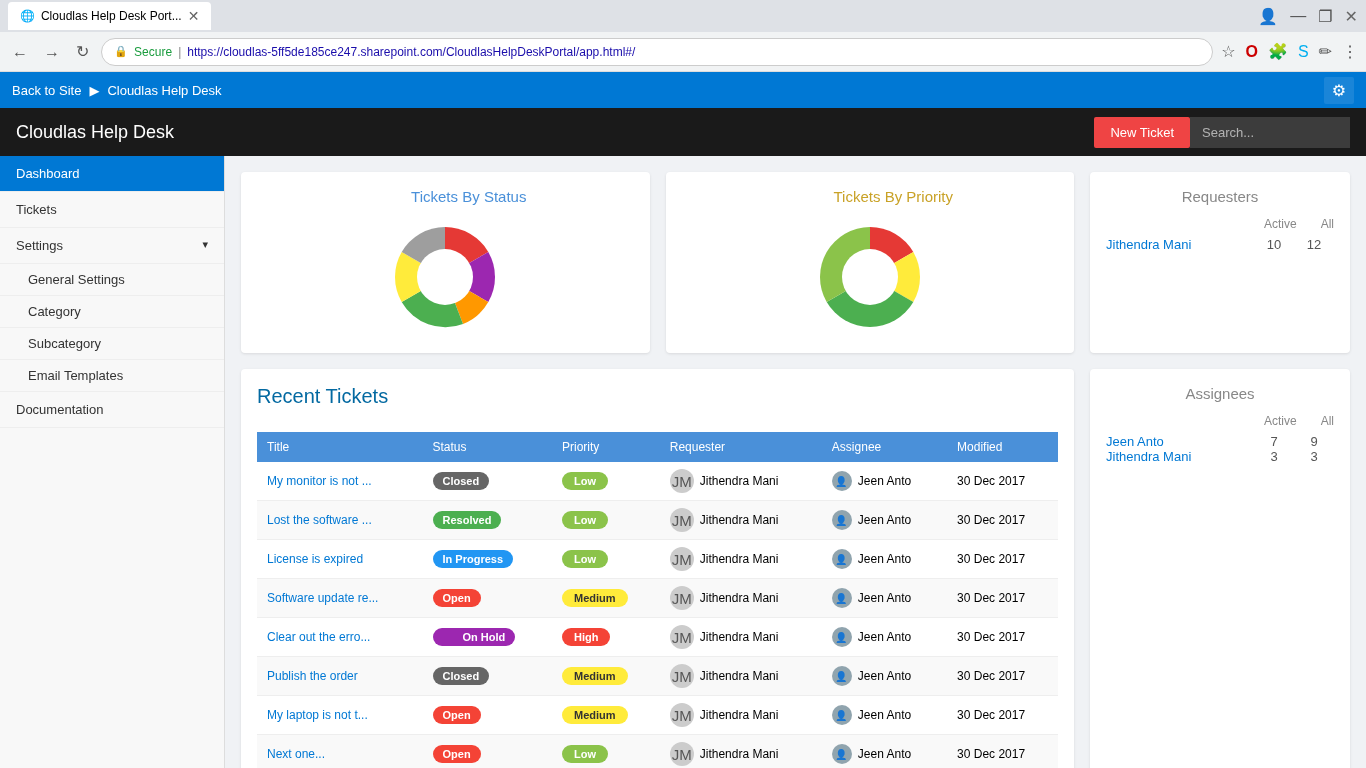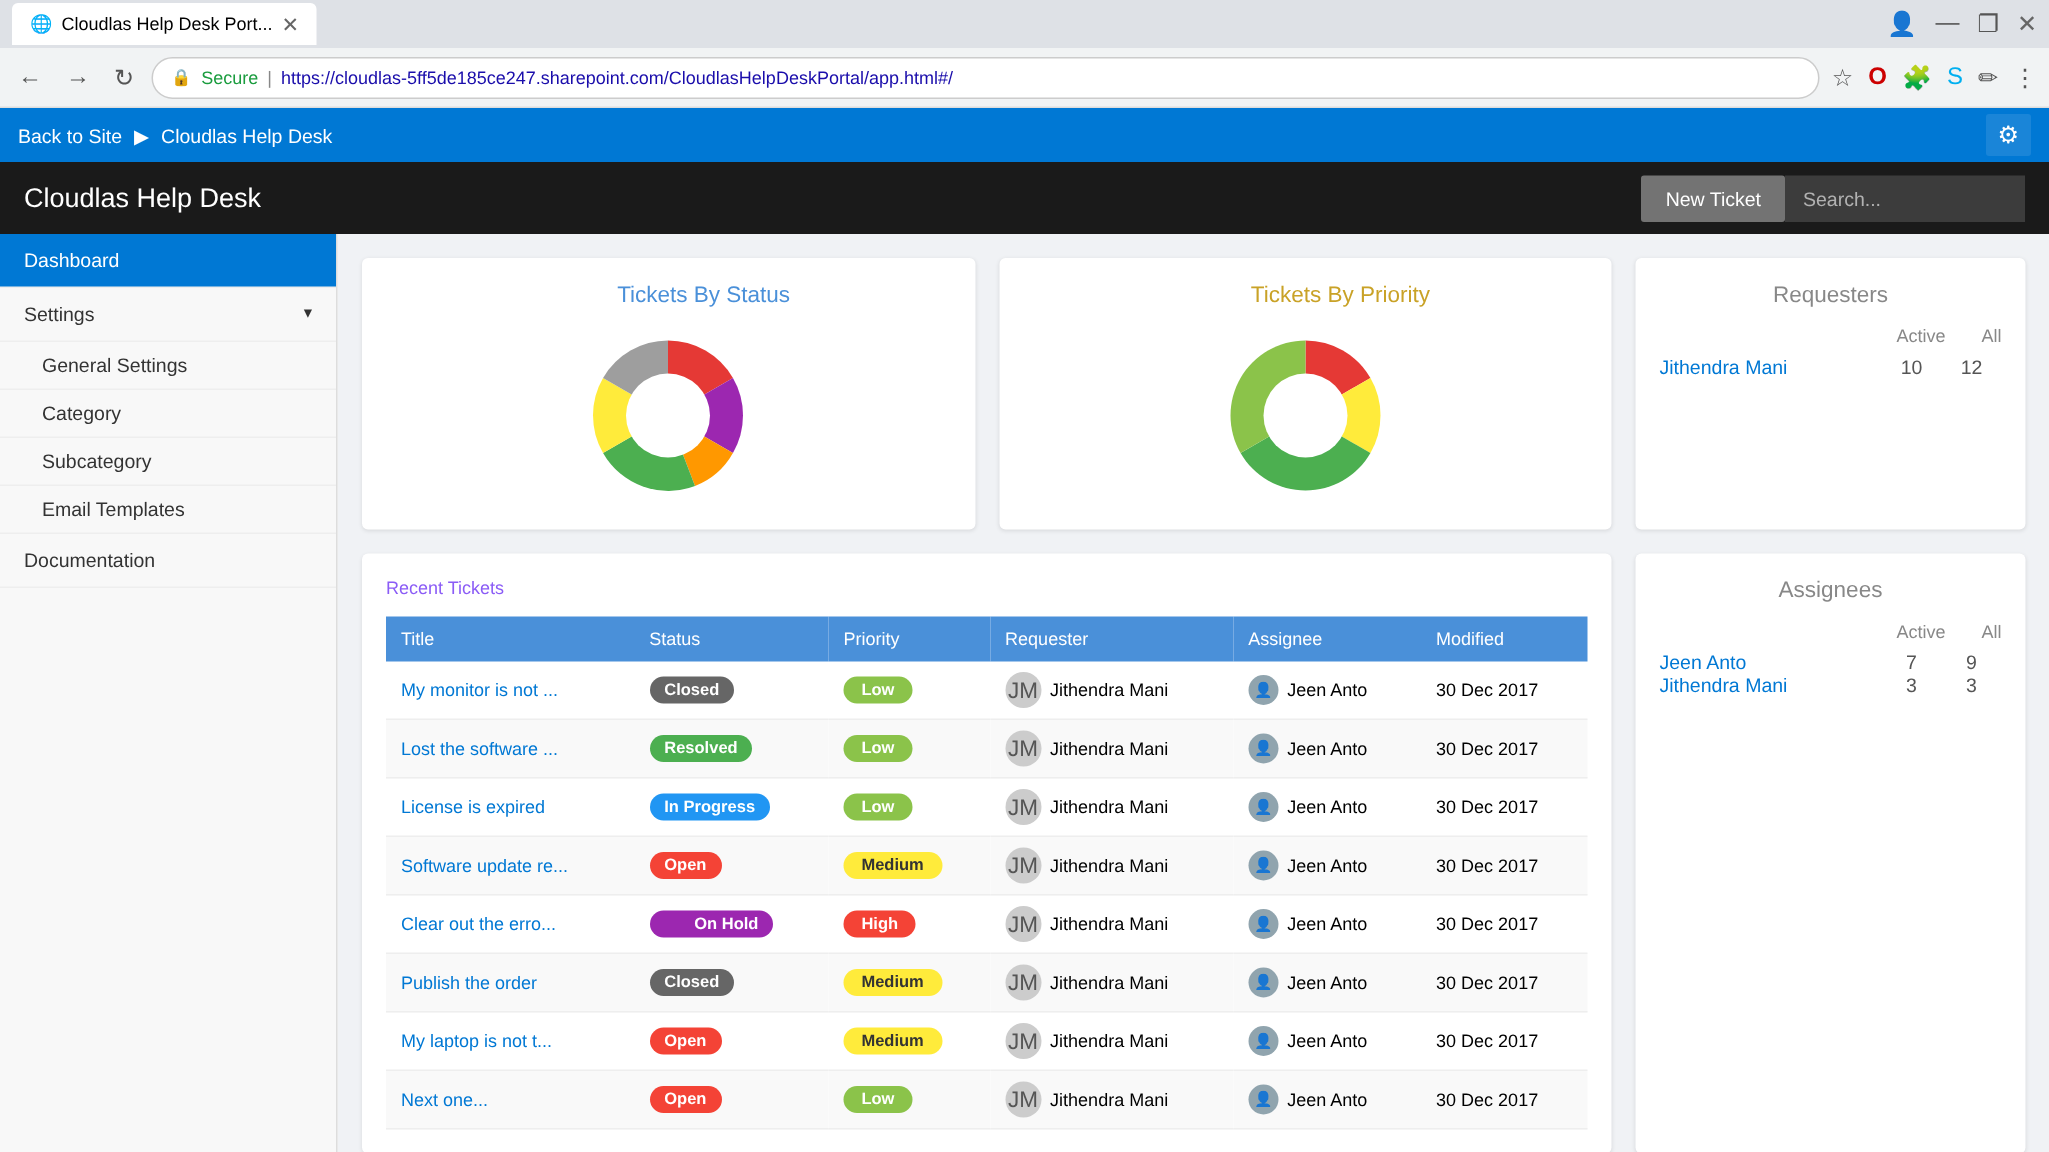--- a/index.html
+++ b/index.html
@@ -22,21 +22,21 @@
     .url-text { color: #1a0dab; font-size: 12px; }
     .toolbar-icons { display: flex; gap: 10px; align-items: center; color: #555; font-size: 16px; }
 
     
     .sharepoint-bar { background: #0078d4; color: white; height: 36px; display: flex; align-items: center; padding: 0 12px; gap: 8px; }
     .sp-gear { margin-left: auto; background: rgba(255,255,255,0.1); border: none; color: white; padding: 4px 8px; cursor: pointer; border-radius: 2px; font-size: 16px; }
 
     
     .app-header { background: #1a1a1a; color: white; height: 48px; display: flex; align-items: center; padding: 0 16px; }
     .app-title { font-size: 18px; font-weight: 300; flex: 1; }
-    .new-ticket-btn { background: #737373; color: white; border: none; padding: 8px 16px; font-size: 13px; cursor: pointer; border-radius: 2px; }
+    .new-ticket-btn { background: #ef4444; color: white; border: none; padding: 8px 16px; font-size: 13px; cursor: pointer; border-radius: 2px; }
     .search-box { background: rgba(255,255,255,0.15); border: none; color: white; padding: 8px 12px; width: 160px; font-size: 13px; outline: none; }
     .search-box::placeholder { color: rgba(255,255,255,0.6); }
 
     
     .app-body { display: flex; height: calc(768px - 32px - 40px - 36px - 48px); }
 
     
     .sidebar { width: 225px; background: #f8f8f8; border-right: 1px solid #ddd; overflow-y: auto; }
     .sidebar-item { padding: 10px 16px; cursor: pointer; color: #333; border-bottom: 1px solid #eee; display: flex; align-items: flex-start; justify-content: space-between; }
     .sidebar-item.active { background: #0078d4; color: white; }
@@ -55,21 +55,21 @@
     
     .side-card { background: white; border-radius: 4px; padding: 16px; width: 260px; box-shadow: 0 1px 3px rgba(0,0,0,0.1); }
     .side-card-title { font-size: 15px; color: #888; text-align: center; margin-bottom: 12px; }
     .side-card-header { display: flex; justify-content: flex-end; gap: 24px; font-size: 12px; color: #888; margin-bottom: 6px; }
     .side-card-row { display: flex; align-items: center; font-size: 13px; }
     .side-card-name { flex: 1; color: #0078d4; cursor: pointer; }
     .side-card-val { width: 40px; text-align: center; color: #555; }
 
     
     .tickets-section { background: white; border-radius: 4px; padding: 16px; box-shadow: 0 1px 3px rgba(0,0,0,0.1); flex: 1; }
-    .section-title { font-size: 12px; color: #8b5cf6; margin-bottom: 12px; }
+    .section-title { font-size: 20px; color: #0369a1; margin-bottom: 24px; }
     .tickets-table { width: 100%; border-collapse: collapse; font-size: 12px; }
     .tickets-table th { background: #4a90d9; color: white; padding: 8px 10px; text-align: left; font-weight: normal; }
     .tickets-table td { padding: 7px 10px; border-bottom: 1px solid #eee; vertical-align: middle; }
     .tickets-table tr:nth-child(even) { background: #f9f9f9; }
 
     .status-badge { display: inline-block; padding: 3px 10px; border-radius: 10px; font-size: 11px; color: white; font-weight: bold; }
     .status-closed { background: #666; }
     .status-resolved { background: #4caf50; }
     .status-inprogress { background: #2196f3; }
     .status-open { background: #f44336; }
@@ -137,20 +137,23 @@
   <span class="app-title">Cloudlas Help Desk</span>
   <button class="new-ticket-btn">New Ticket</button>
   <input class="search-box" type="text" placeholder="Search..." style="">
 </div>
 
 <div class="app-body">
 
   <div class="sidebar">
     <div class="sidebar-item active">
       <span>Dashboard</span>
+    </div>
+    <div class="sidebar-item">
+      <span>Tickets</span>
     </div>
     <div class="sidebar-item">
       <span>Settings</span>
       <span class="chevron">▾</span>
     </div>
     <div class="sidebar-submenu">
       <div class="sidebar-subitem">
         <span>General Settings</span>
       </div>
       <div class="sidebar-subitem">

